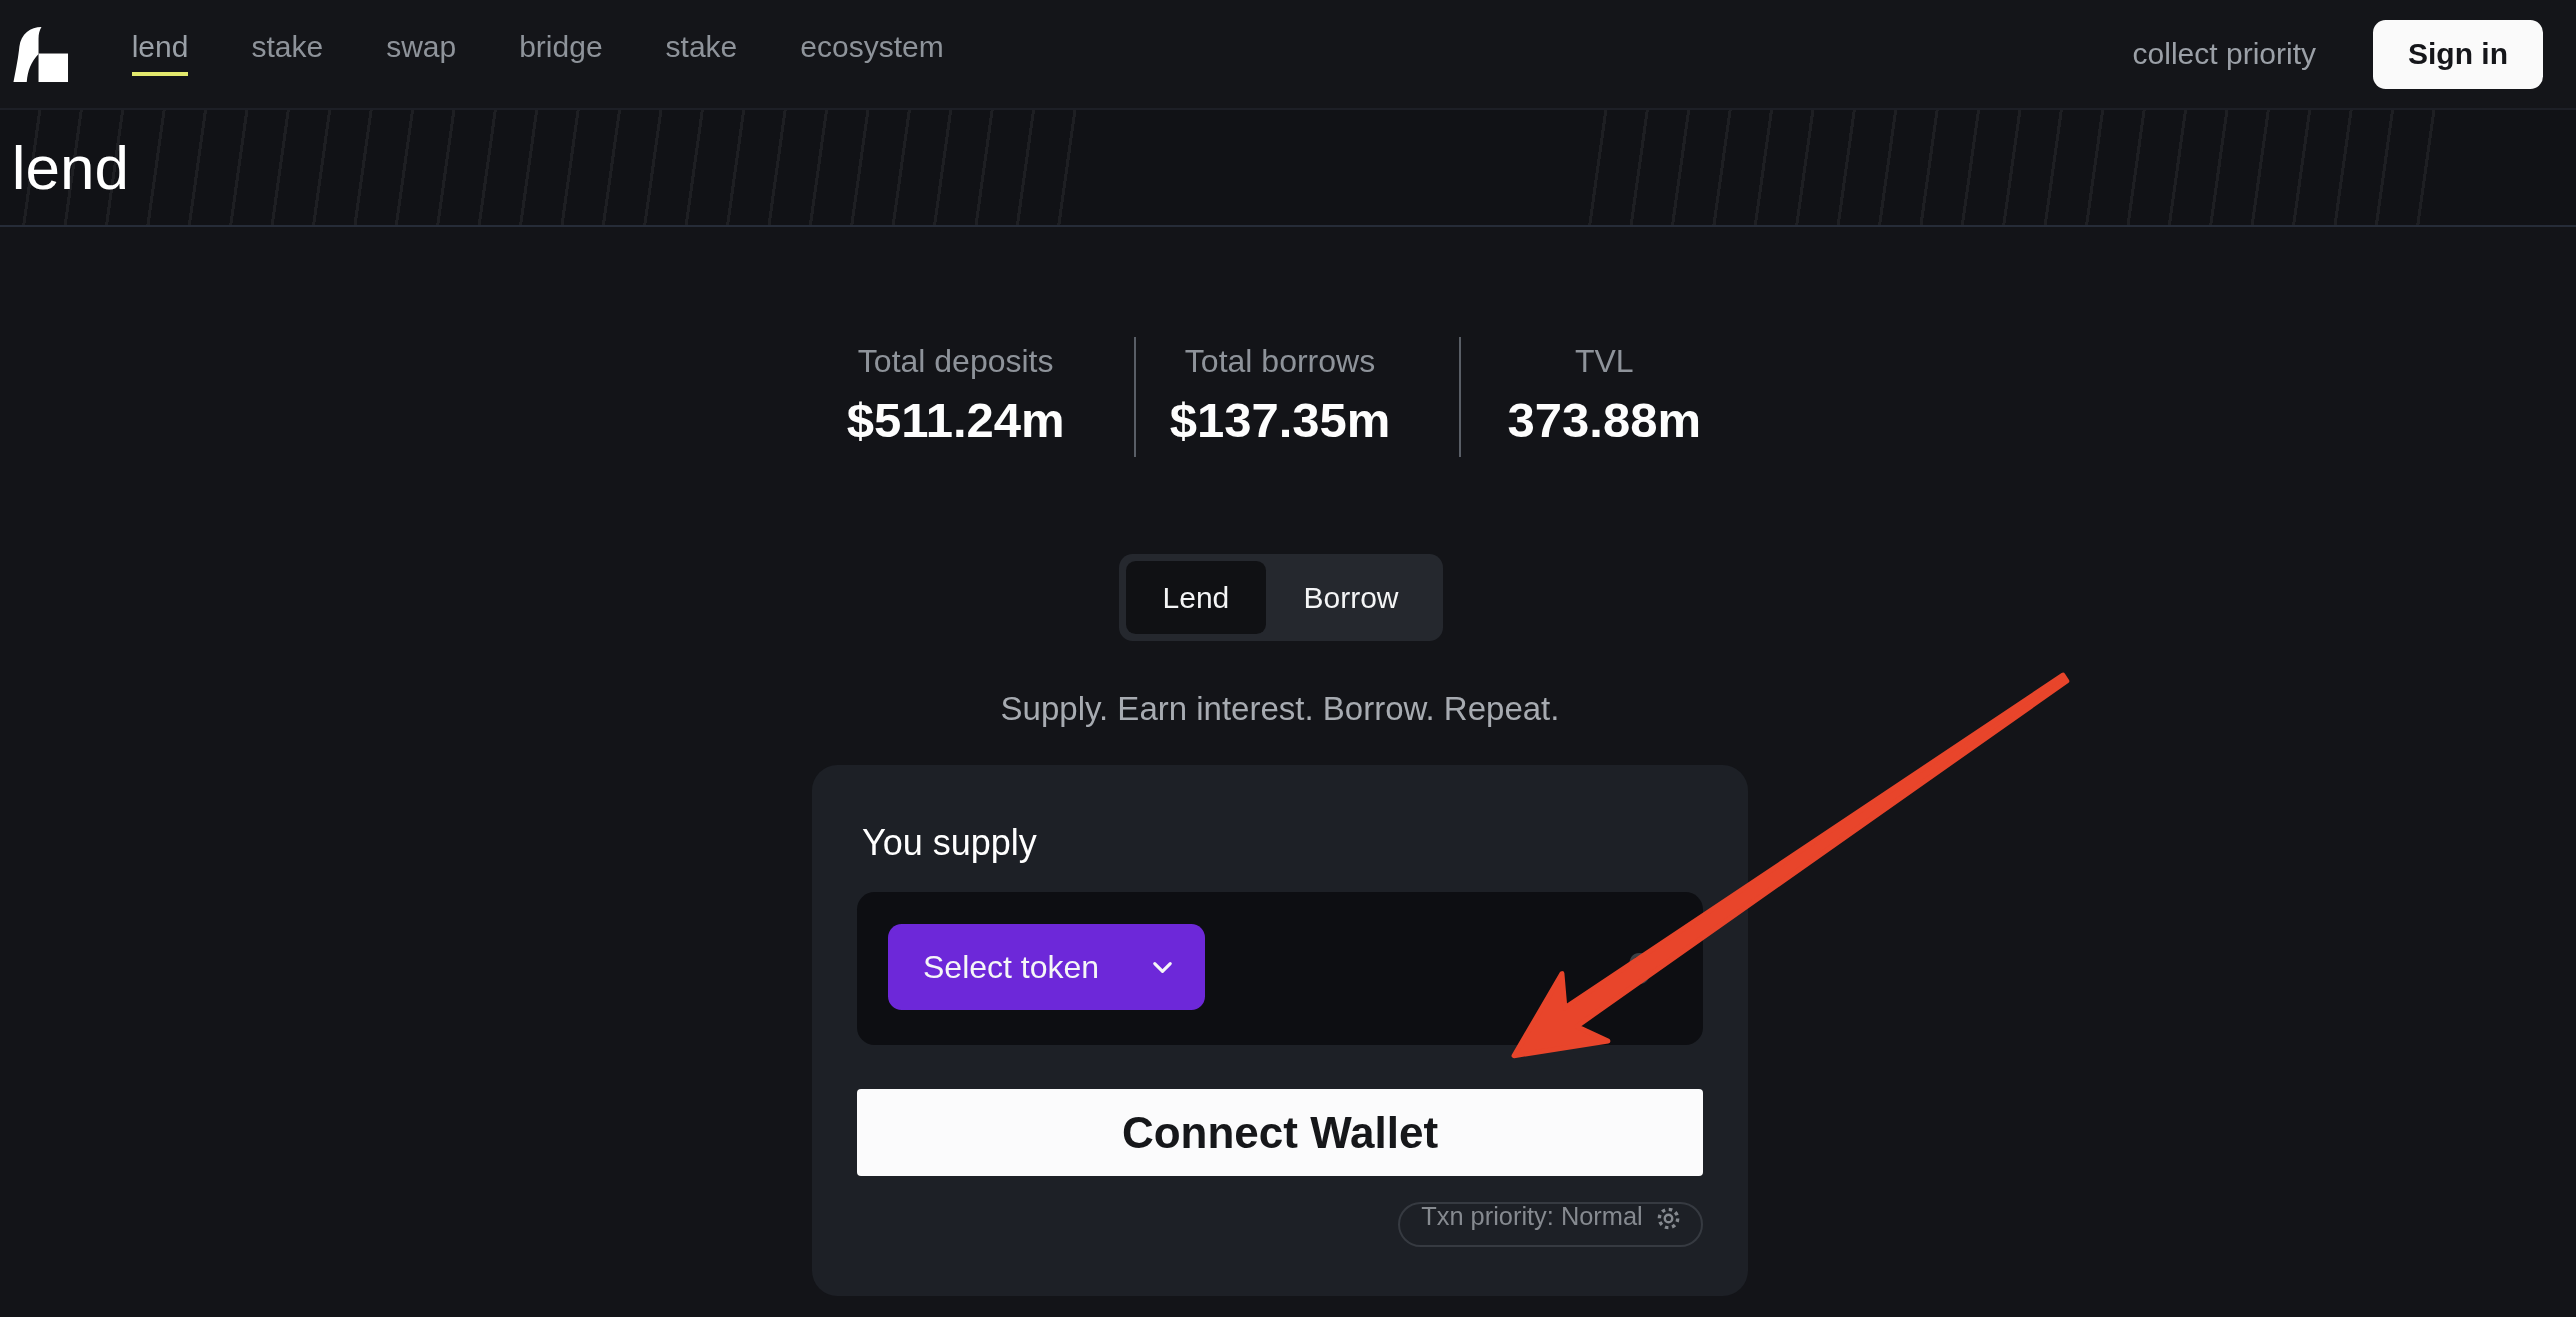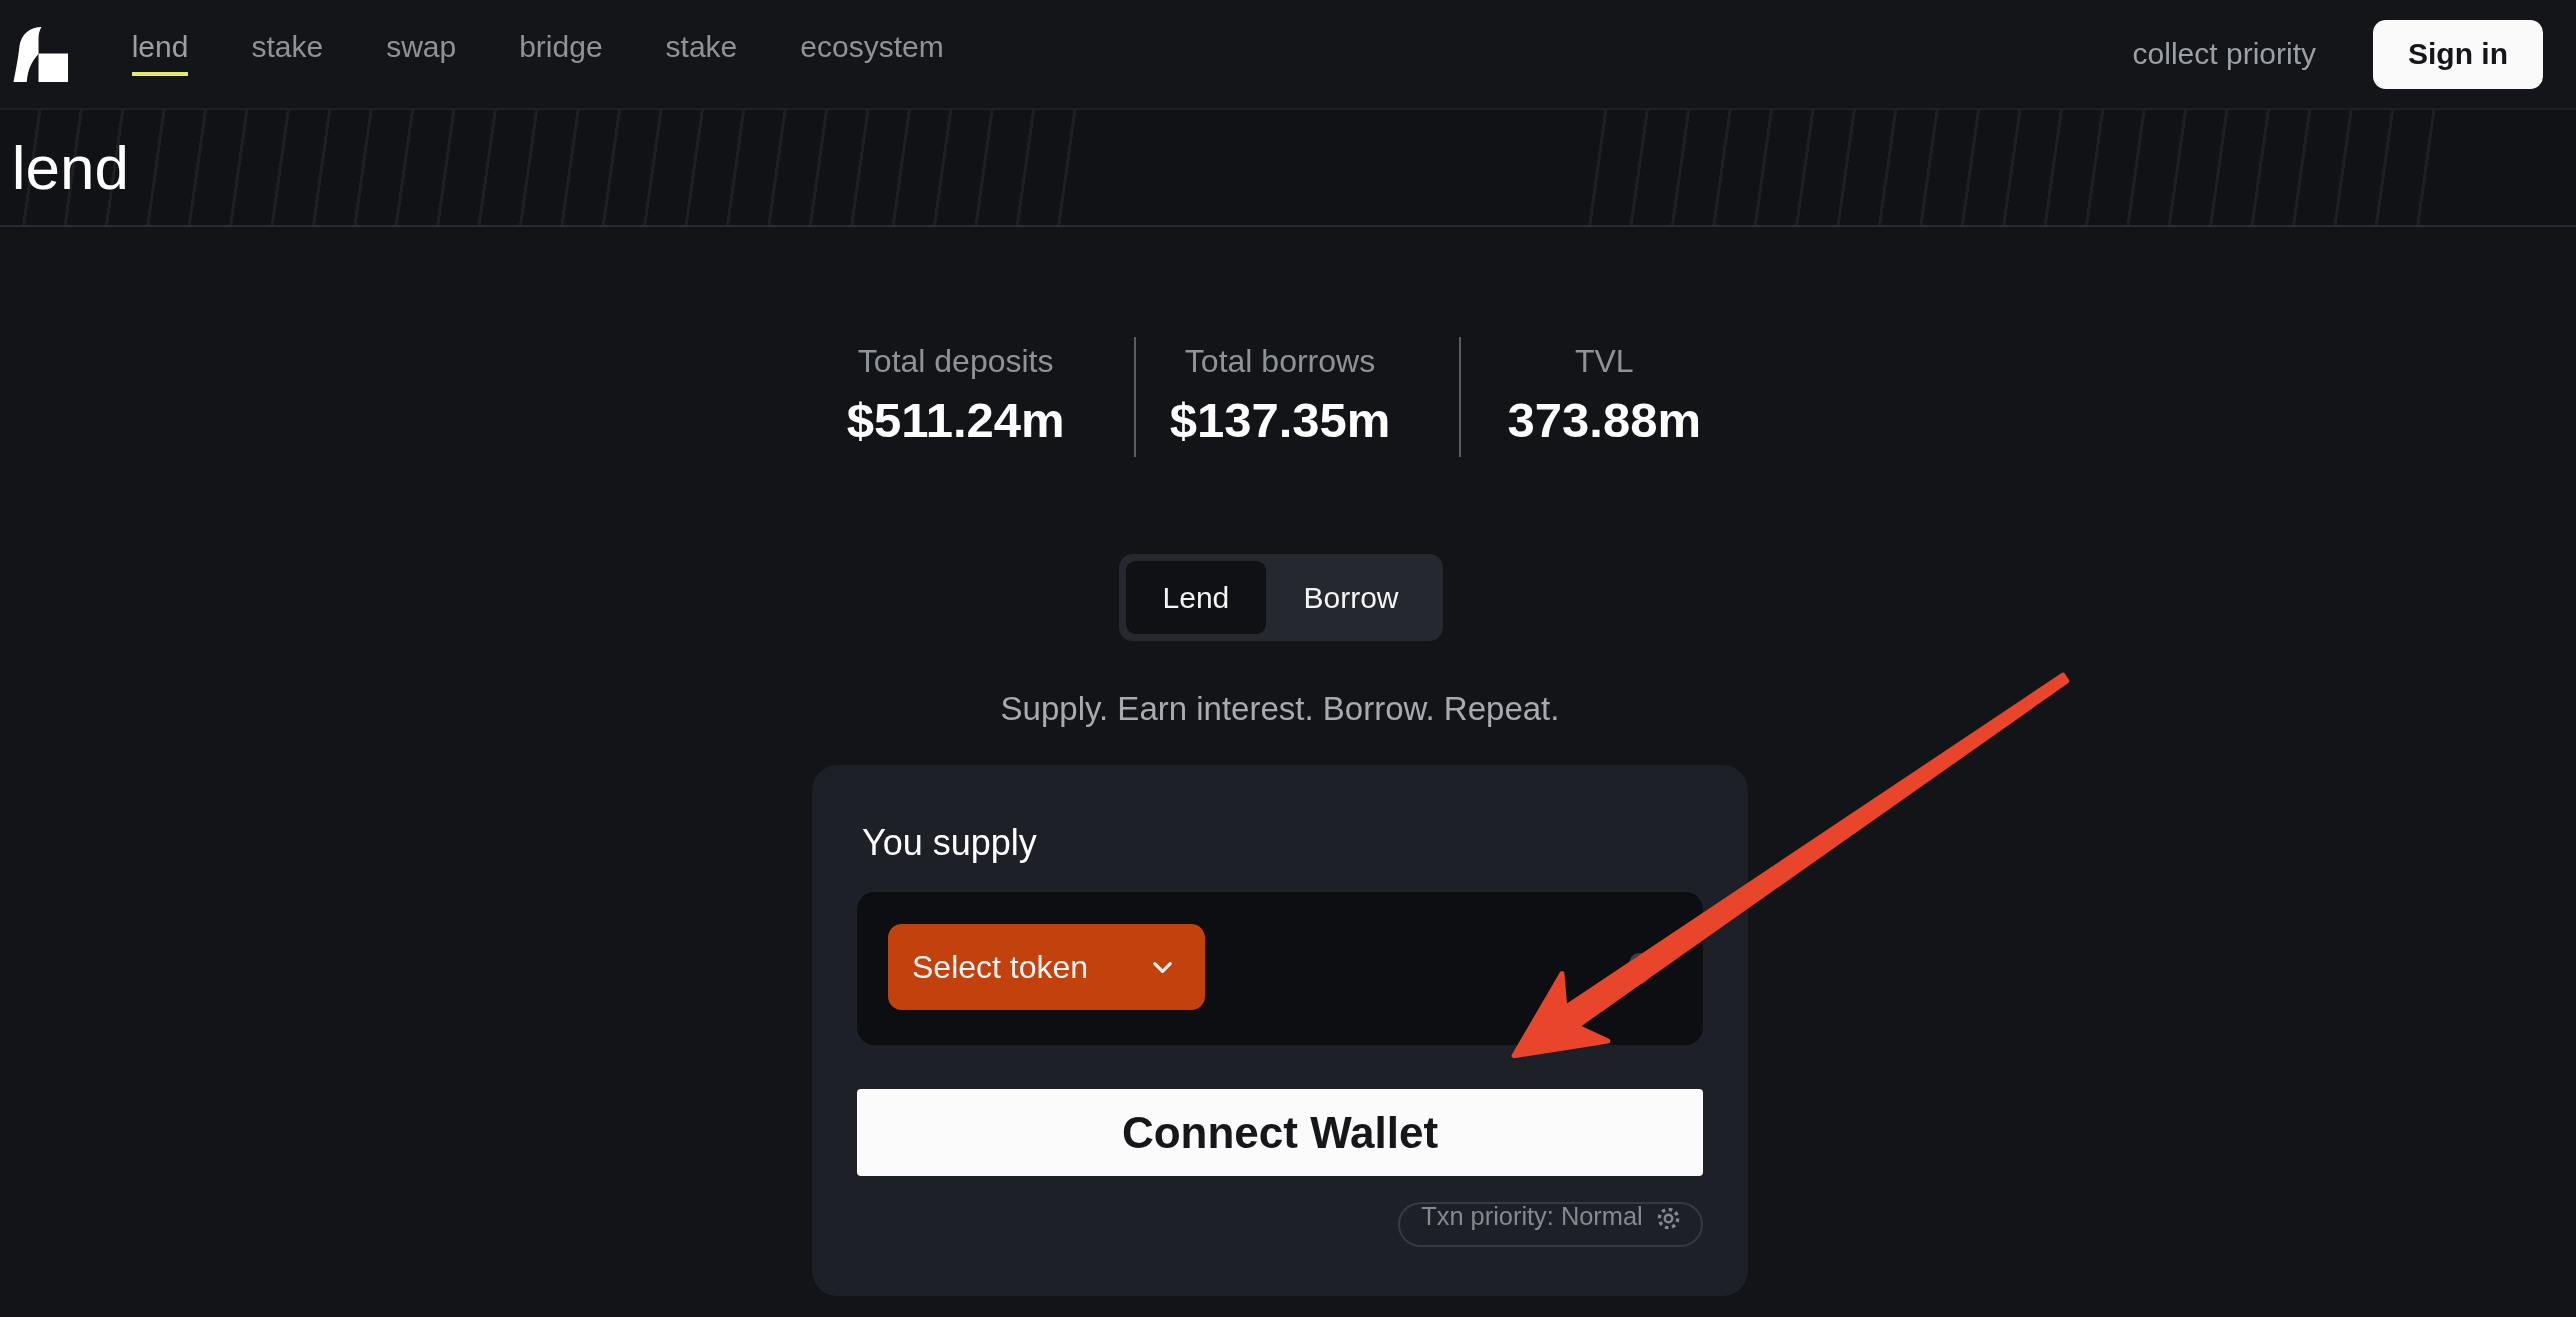--- a/index.html
+++ b/index.html
@@ -72,23 +72,23 @@
     position:absolute; left:812px; top:765px; width:936px; height:531px;
     background:#1d2026; border-radius:25.4px;
   }
   .card-title { position:absolute; left:50px; top:57px; font-size:36px; font-weight:500; color:#ffffff; }
   .input-area {
     position:absolute; left:45px; top:127px; width:846px; height:153px;
     background:#0d0e12; border-radius:17.6px; cursor:text;
   }
   .token-select {
     position:absolute; left:31px; top:32px; width:317px; height:86px;
-    background:#c2410c; border:none; border-radius:13.7px; cursor:pointer;
+    background:#6d28d9; border:none; border-radius:13.7px; cursor:pointer;
     display:flex; align-items:center; justify-content:space-between;
-    padding:0 27px 0 24px; font-family:inherit;
+    padding:0 27px 0 35px; font-family:inherit;
   }
   .token-select span { font-size:32px; color:#f5f6f7; }
   .chevron { width:31px; height:31px; color:#f5f6f7; }
   .amount-ph {
     position:absolute; right:51px; top:50%; transform:translateY(-50%);
     font-size:45px; color:#3c4046;
   }
   .connect {
     position:absolute; left:45px; top:324px; width:846px; height:87px;
     background:#fbfbfc; border:none; border-radius:4px; cursor:pointer;

